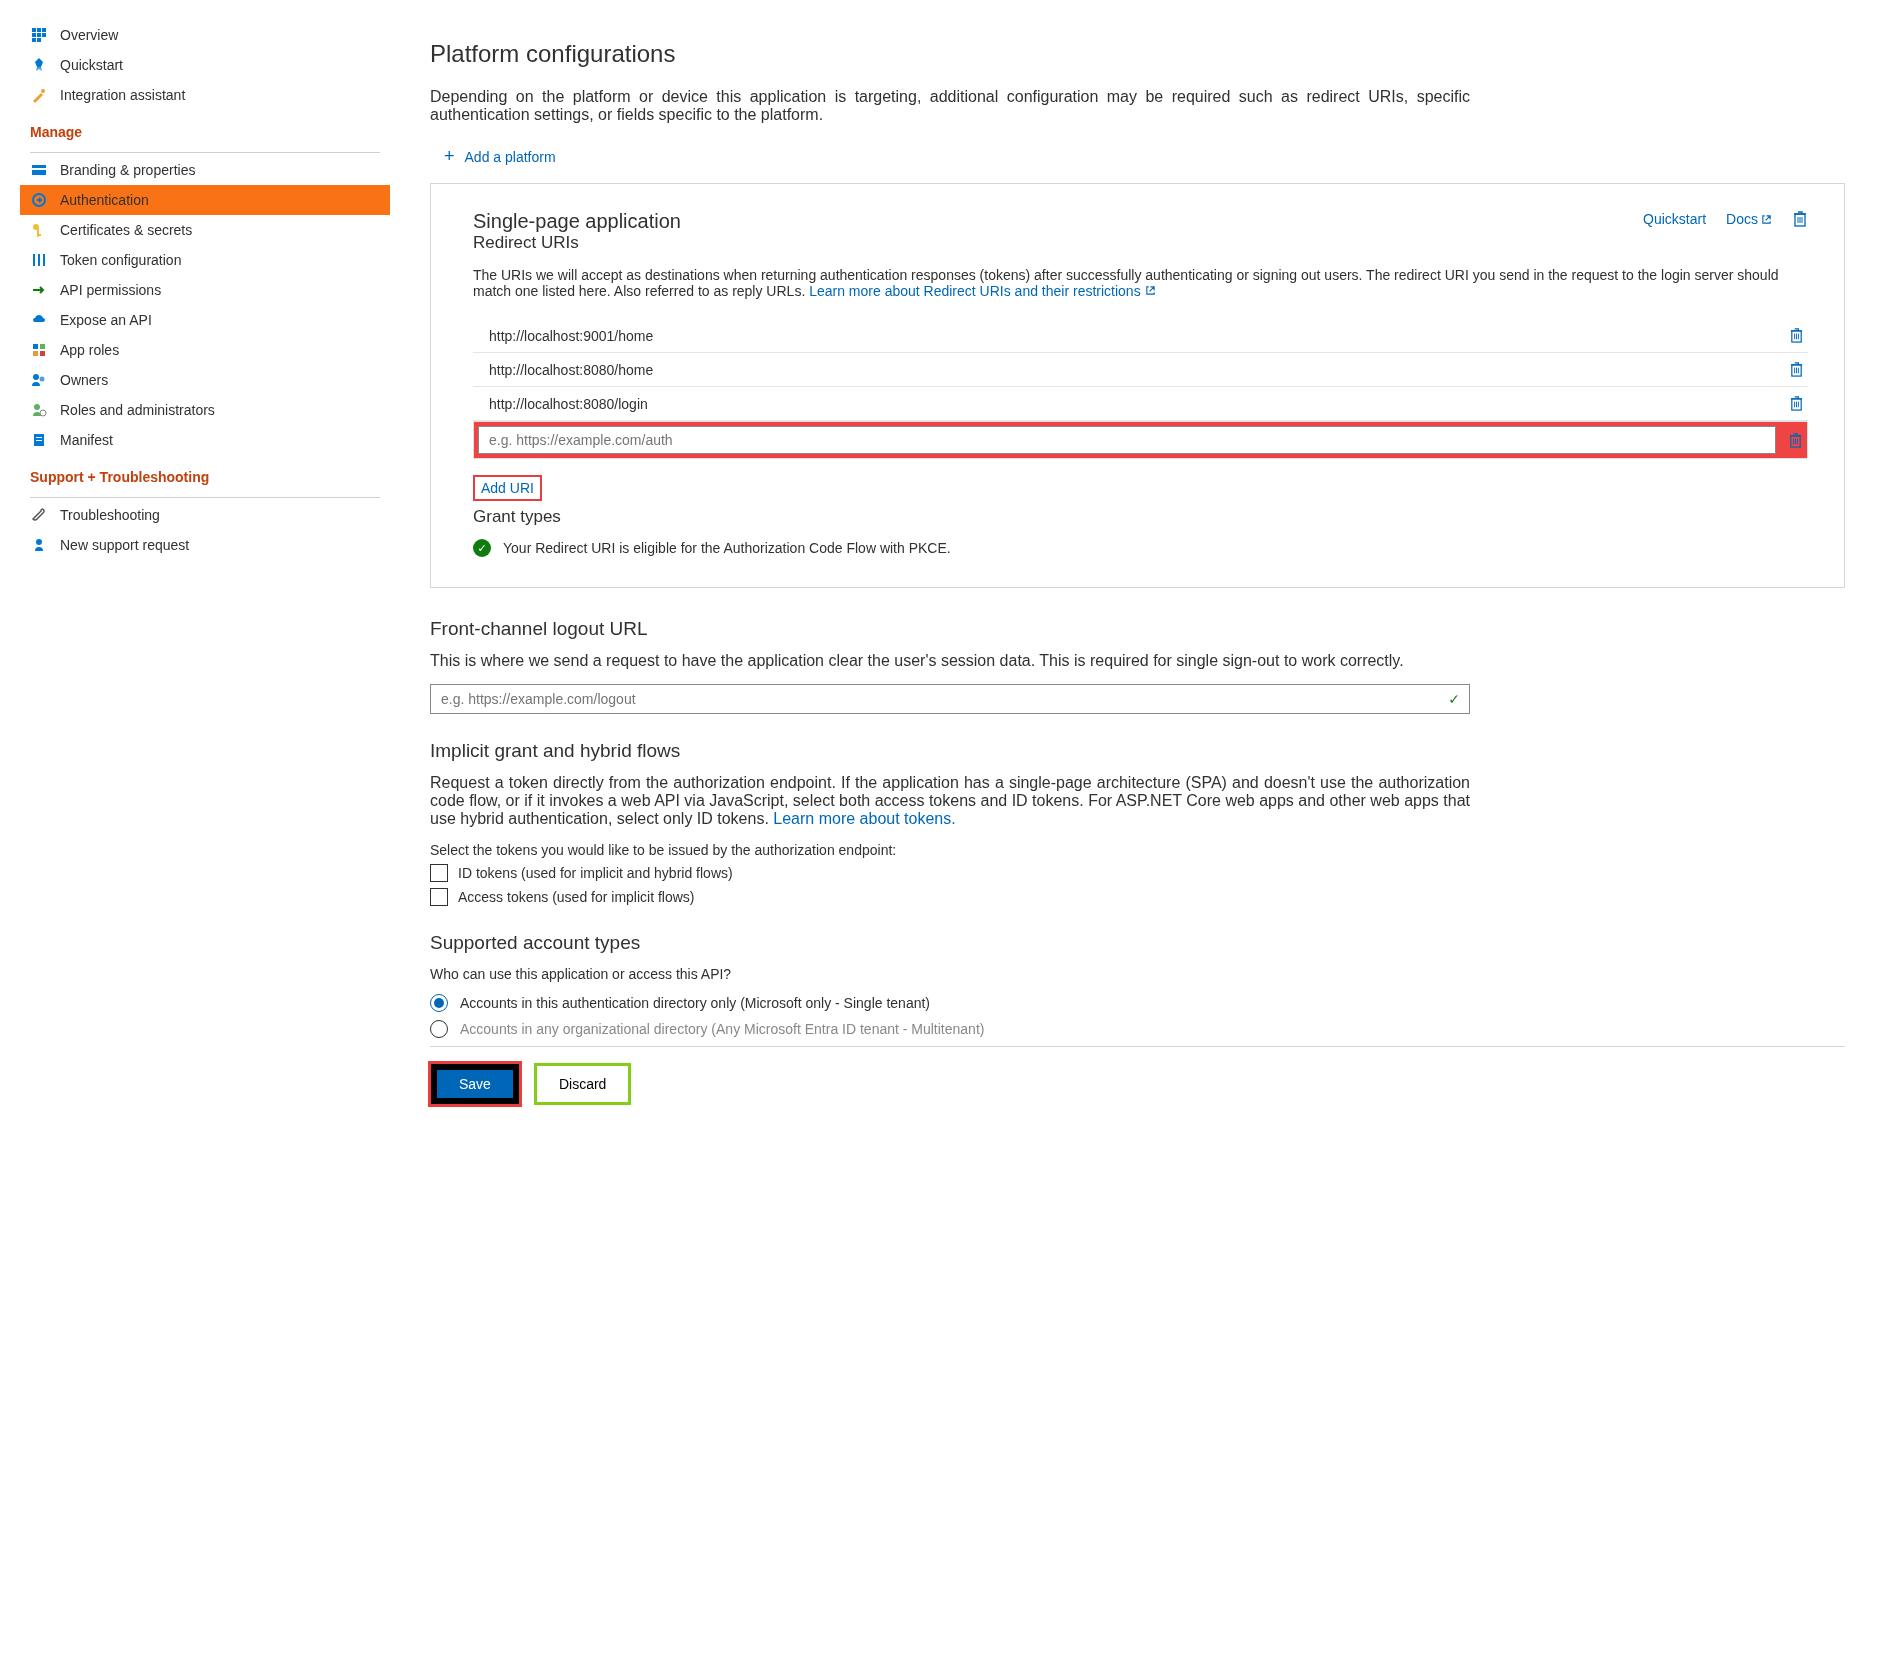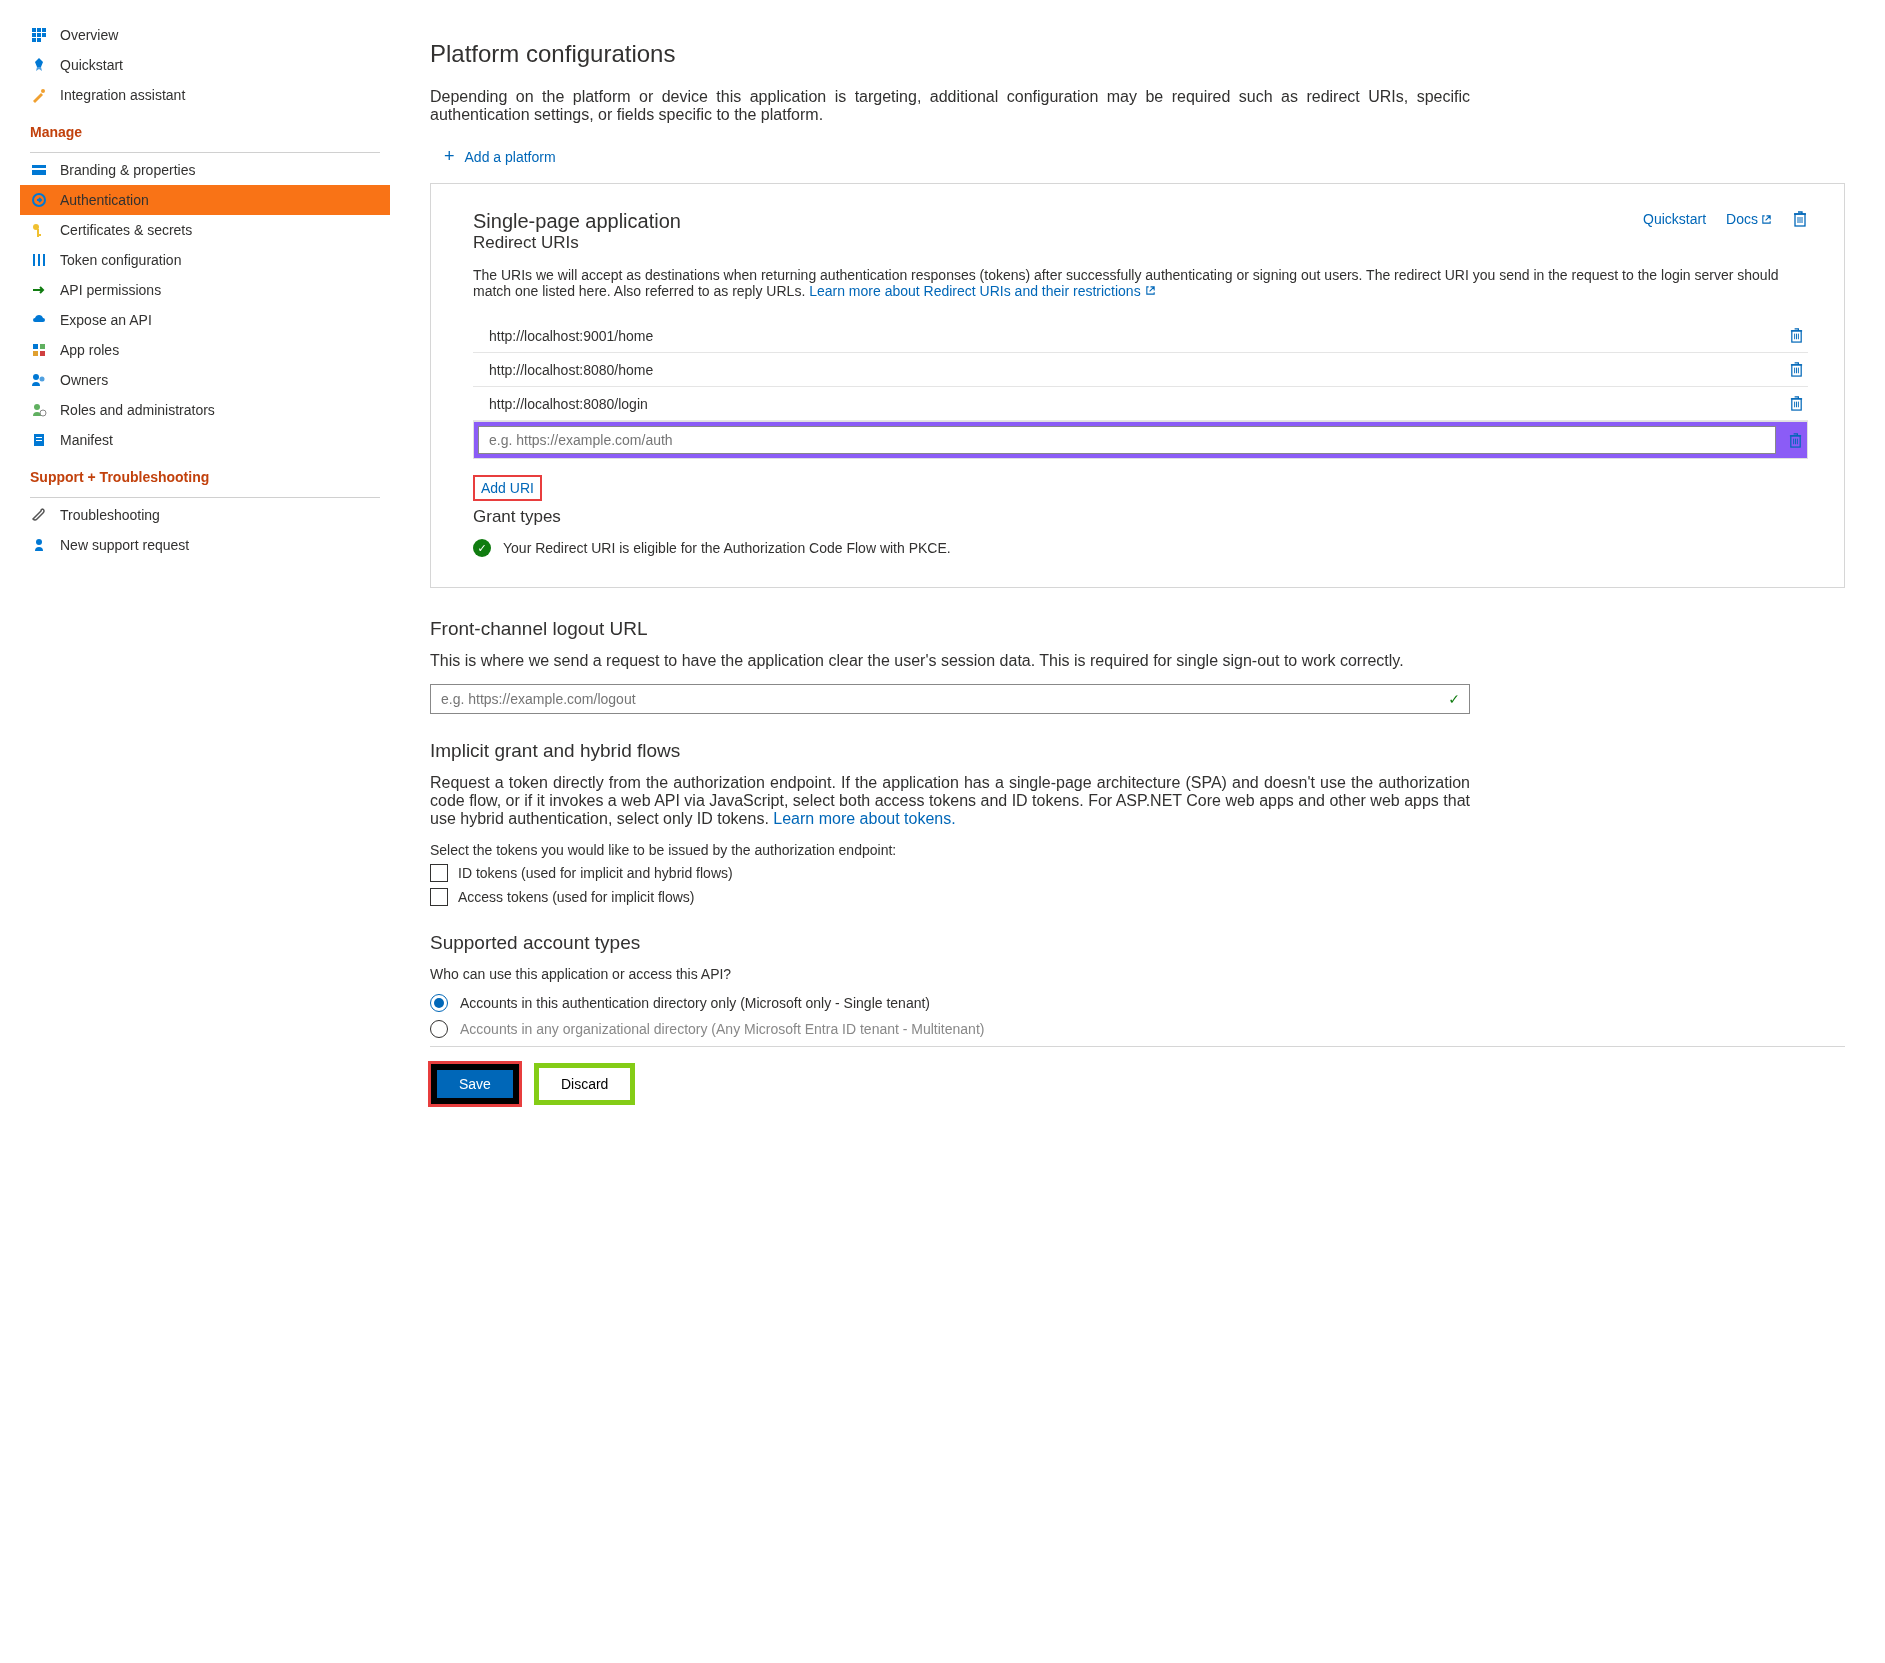--- a/index.html
+++ b/index.html
@@ -21,40 +21,40 @@
 .card-title { font-size: 20px; font-weight: 400; }
 .card-links { display: flex; gap: 20px; align-items: center; }
 .card-link { color: #0067b8; font-size: 14px; text-decoration: none; display:inline-flex; align-items:center; gap:3px; }
 .delete-icon { cursor: pointer; }
 .subheading { font-size: 17px; margin-bottom: 12px; font-weight: 400; }
 .card-desc { font-size: 14px; margin-bottom: 20px; }
 .inline-link { color: #0067b8; text-decoration: none; }
 .uri-list { margin-bottom: 6px; }
 .uri-row { display: flex; align-items: center; border-bottom: 1px solid #e5e5e5; padding: 8px 4px 8px 16px; }
 .uri-text { flex: 1; font-size: 14px; }
-.uri-input-row { display: flex; align-items: center; gap: 12px; background: #8b5cf6; padding: 4px; border: 1px solid #e0e0e0; }
+.uri-input-row { display: flex; align-items: center; gap: 12px; background: #ef4444; padding: 4px; border: 1px solid #e0e0e0; }
 .uri-input { flex: 1; padding: 5px 10px; border: 1px solid #888; font-size: 14px; background:#fff; }
 .add-uri-link { color: #0067b8; cursor: pointer; font-size: 14px; border: 2px solid #e83e3e; display: inline-block; padding: 3px 6px; margin-top: 10px; margin-bottom:4px; }
 .grant-heading { font-size: 17px; margin: 2px 0 12px 0; }
 .eligible-msg { display: flex; align-items: center; gap: 12px; font-size: 14px; }
 .check-circle { width: 18px; height: 18px; background: #107c10; border-radius: 50%; display: inline-flex; align-items:center; justify-content:center; color:#fff; font-size:11px; }
 .section-block { margin-bottom: 26px; max-width:1040px; }
 .section-title { font-size: 19px; font-weight: 400; margin-bottom: 12px; }
 .logout-input-wrap { position: relative; max-width: 1040px; }
 .logout-input { width: 100%; padding: 6px 30px 6px 10px; border: 1px solid #888; font-size: 14px; }
 .check-mark-in { position:absolute; right:10px; top:50%; transform:translateY(-50%); color:#107c10; font-size:14px; }
 .checkbox-row { display: flex; align-items: center; gap: 10px; margin: 6px 0; font-size:14px; }
 .checkbox { width: 18px; height: 18px; border: 1px solid #323130; cursor:pointer; }
 .radio-row { display: flex; align-items: center; gap: 12px; margin: 8px 0; font-size:14px; }
 .radio { width: 18px; height: 18px; border: 1px solid #323130; border-radius:50%; display:inline-flex; align-items:center; justify-content:center; cursor:pointer; }
 .radio.selected::after { content:''; width:10px; height:10px; background:#0067b8; border-radius:50%; }
 .radio.selected { border-color:#0067b8; }
 .radio-cut { color:#888; }
 .footer-buttons { display: flex; gap: 14px; border-top: 1px solid #d6d6d6; padding-top: 16px; }
-.btn { padding: 6px 22px; font-size: 14px; cursor:pointer; border:5px solid #84cc16; background:#fff; }
+.btn { padding: 6px 22px; font-size: 14px; cursor:pointer; border:3px solid #84cc16; background:#fff; }
 .btn-primary { background:#0067b8; color:#fff; border:7px solid #000000; outline: 3px solid #e83e3e; outline-offset:-1px; }
 svg { display:block; }
 .ext-icon { width:11px; height:11px; }
 </style>
 </head>
 <body>
 
 <div class="container">
   <div class="sidebar">
     <div class="sidebar-item">

